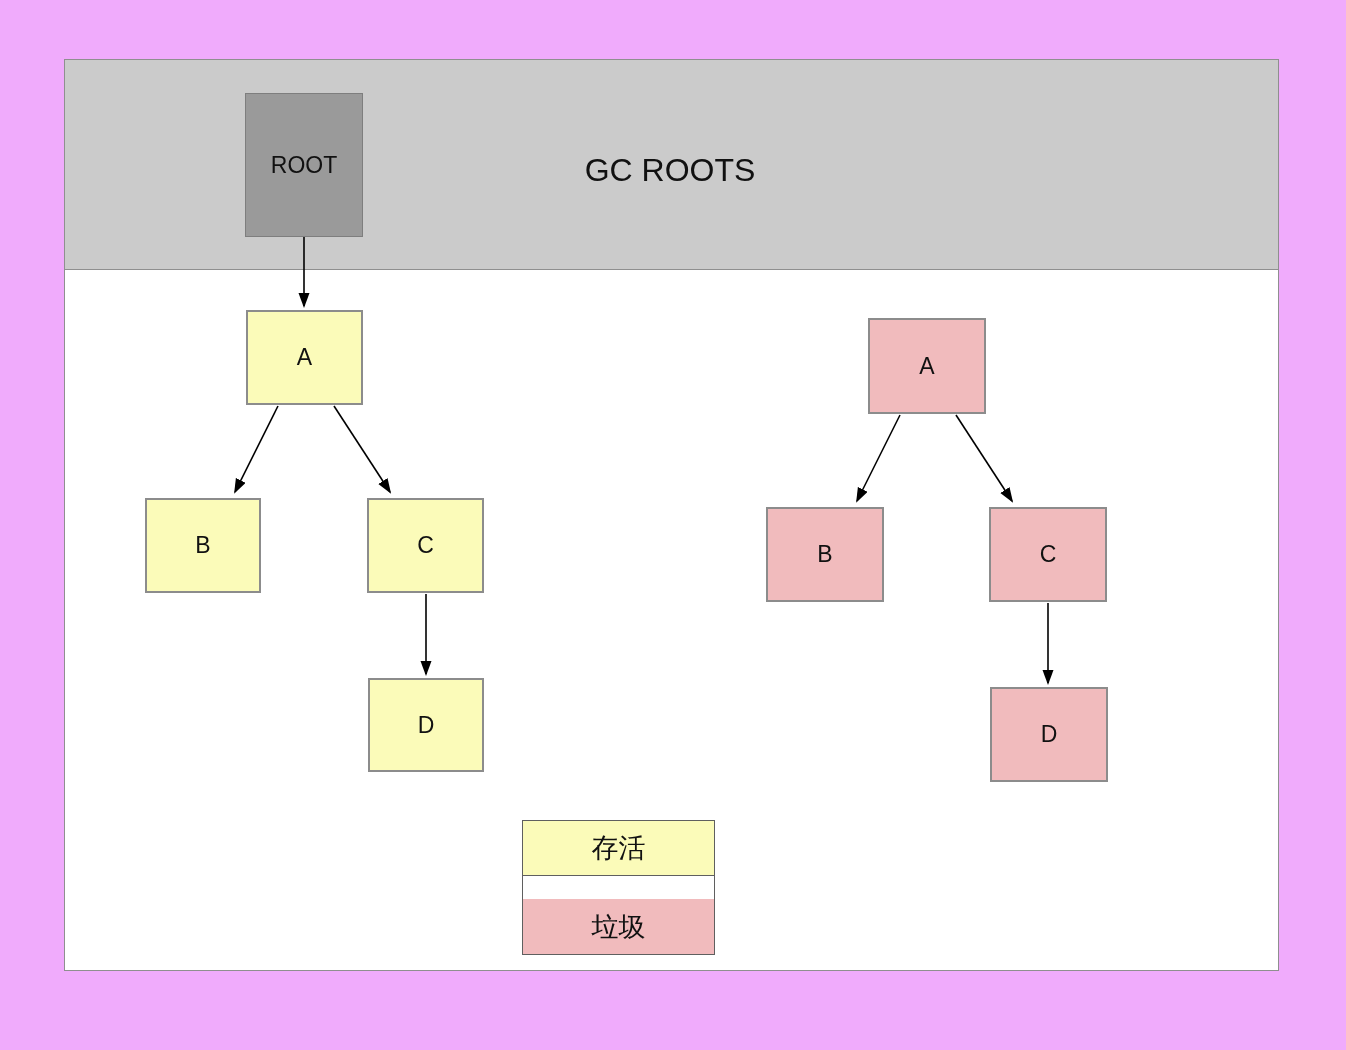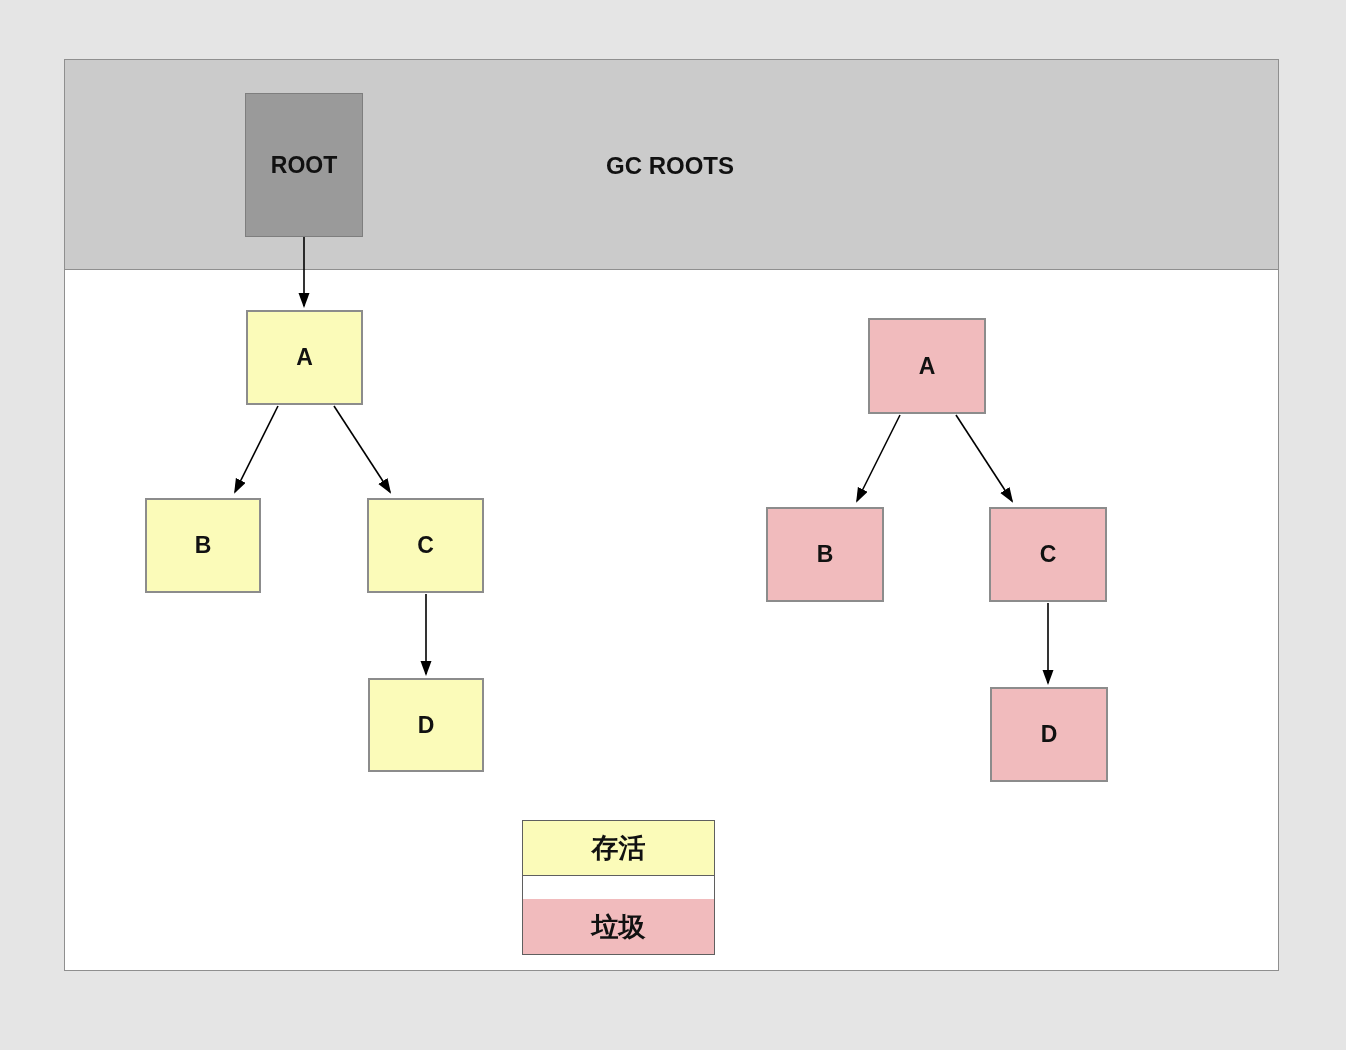--- a/index.html
+++ b/index.html
@@ -16,23 +16,22 @@
   * { box-sizing: border-box; margin: 0; padding: 0; }
   html, body { background: #ffffff; }
   body {
     font-family: "Liberation Sans", "DejaVu Sans", sans-serif;
     color: var(--text);
   }
   .canvas {
     position: relative;
     width: 1346px;
     height: 1050px;
-    background: #e5e5e5;
+    background: #f0abfc;
     overflow: hidden;
-    font-weight: bold;
   }
   .outer-frame {
     position: absolute;
     left: 64px; top: 59px;
     width: 1215px; height: 912px;
     border: 1px solid var(--frame-border);
     background: #ffffff;
   }
   .gc-band {
     position: absolute;
@@ -48,21 +47,21 @@
     background: var(--root-bg);
     border: 1px solid #7e7e7e;
     display: flex; align-items: center; justify-content: center;
     font-size: 23px;
   }
   .band-title {
     position: absolute;
     left: 570px; top: 152px;
     width: 200px;
     text-align: center;
-    font-size: 24px;
+    font-size: 32px;
   }
   .node {
     position: absolute;
     display: flex; align-items: center; justify-content: center;
     font-size: 23px;
     border: 2px solid var(--node-border);
   }
   .node.live { background: var(--live-bg); }
   .node.garbage { background: var(--garbage-bg); }
   .n-la { left: 246px; top: 310px; width: 117px; height: 95px; }

